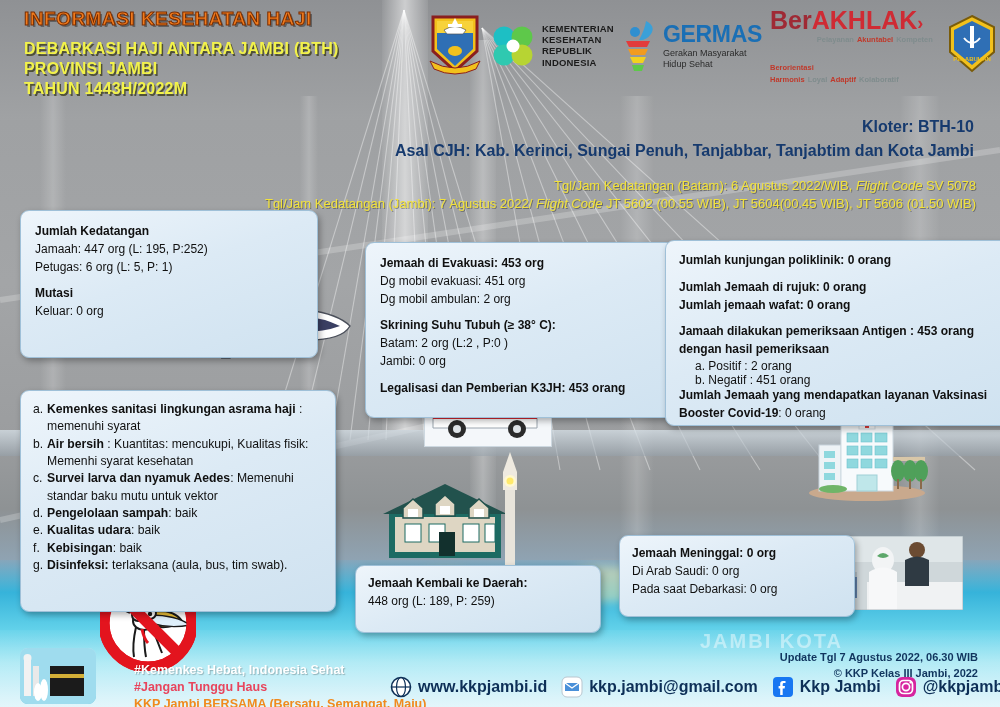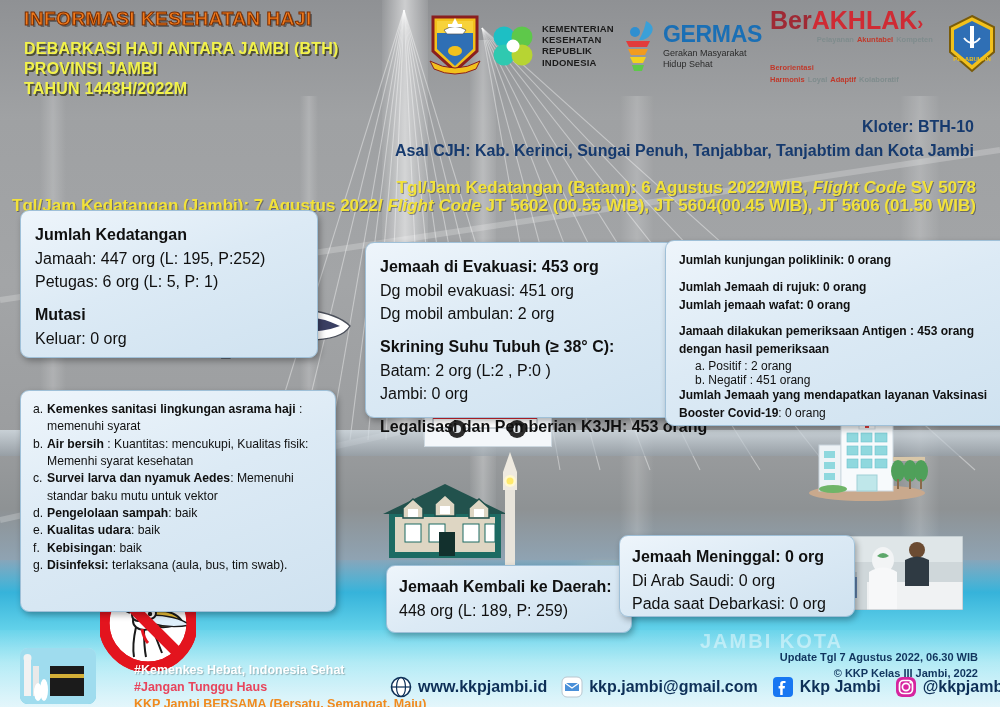--- a/index.html
+++ b/index.html
@@ -54,45 +54,45 @@
   
   .ber-word{font-size:25px;font-weight:bold;line-height:1;}
   .ber-b{color:#9f2a35;} .ber-a{color:#cf2b34;}
   .ber-vals{display:flex;flex-wrap:wrap;gap:3px;max-width:168px;margin-top:2px;}
   .ber-vals span{font-size:7.5px;font-weight:bold;}
 
   
   .kloter{position:absolute;right:26px;top:118px;text-align:right;}
   .kloter .l1{font-size:16px;font-weight:bold;color:#163a6e;}
   .kloter .l2{font-size:16px;font-weight:bold;color:#163a6e;margin-top:6px;}
-  .flight{position:absolute;right:24px;font-size:17px;font-weight:bold;color:#f2e23a;
+  .flight{position:absolute;right:24px;font-size:13px;font-weight:normal;color:#f2e23a;
     text-shadow:1px 1px 0 rgba(0,0,0,.35);white-space:nowrap;}
   .f1{top:178px;} .f2{top:196px;}
   .flight i{font-style:italic;}
 
   
   .card{position:absolute;border-radius:9px;
     background:linear-gradient(160deg,#eef5fb 0%,#dceaf5 45%,#cfe2f0 100%);
     border:1px solid #9fc0d8;
     box-shadow:2px 3px 6px rgba(0,0,0,.30);
     color:#101010;}
-  .card .ln{font-size:16px;line-height:1.48;white-space:nowrap;}
+  .card .ln{font-size:12px;line-height:1.48;white-space:nowrap;}
   .card .b{font-weight:bold;}
   .card .gap{height:9px;}
   .card .ind{padding-left:16px;font-size:12px;}
 
   #card-arrival{left:20px;top:210px;width:268px;height:122px;padding:12px 14px;}
   #card-evac{left:365px;top:242px;width:280px;height:150px;padding:12px 14px;}
   #card-clinic{left:665px;top:240px;width:318px;height:162px;padding:11px 13px;}
   #card-clinic .ln{font-size:12px;white-space:normal;}
   #card-sanitasi{left:20px;top:390px;width:290px;height:200px;padding:10px 12px;}
   #card-sanitasi .row{display:flex;font-size:12.2px;line-height:1.42;}
   #card-sanitasi .mk{width:14px;flex:none;}
   #card-sanitasi .cont{padding-left:14px;font-size:12.2px;line-height:1.42;}
-  #card-return{left:355px;top:565px;width:220px;height:48px;padding:9px 12px;margin-left:31px;}
+  #card-return{left:355px;top:565px;width:220px;height:48px;padding:9px 12px;}
   #card-death{left:619px;top:535px;width:210px;height:62px;padding:9px 12px;}
 
   
   .plane{position:absolute;left:152px;top:262px;width:215px;height:110px;}
   .ambulance{position:absolute;left:424px;top:383px;width:126px;height:62px;
     background:#eef4f8;border:1px solid #cdd8e0;}
   .house{position:absolute;left:375px;top:470px;width:140px;height:90px;}
   .clocktower{position:absolute;left:497px;top:450px;width:26px;height:130px;}
   .hospital{position:absolute;left:805px;top:405px;width:125px;height:100px;}
   .mosquito{position:absolute;left:100px;top:575px;width:96px;height:96px;}

